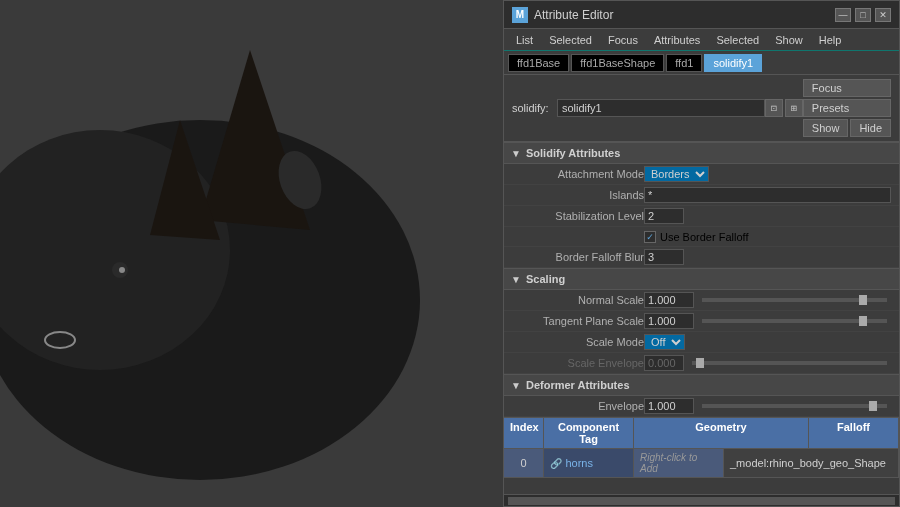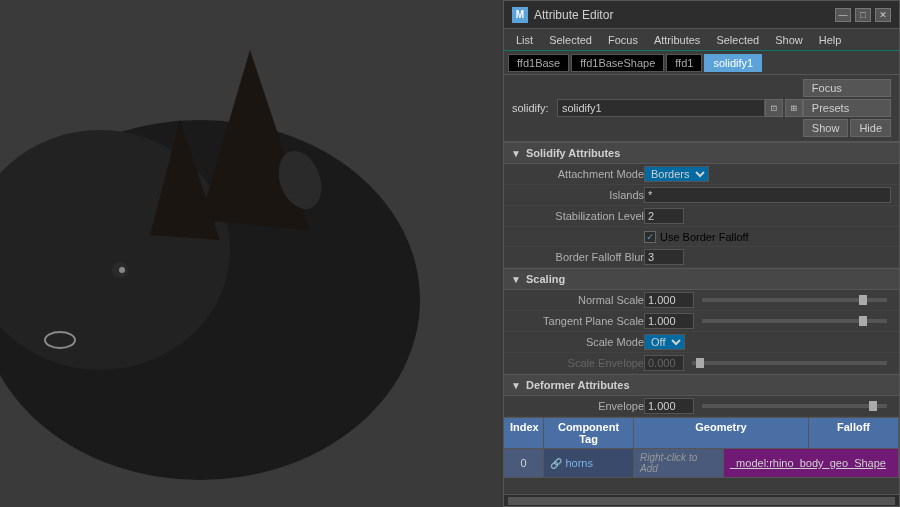--- a/index.html
+++ b/index.html
@@ -322,22 +322,21 @@
     .td.blue-bg {
       background: #3a4a6a;
       color: #7ab3e8;
     }
     .td.falloff-cell {
       color: #999;
       font-style: italic;
     }
     .td.geo-cell {
       color: #d0d0d0;
-      background: #701a75;
-      text-decoration: underline;
+      background: #404040;
     }
     .link-icon {
       color: #5ba3d9;
       font-size: 10px;
     }
 
     
     .bottom-bar {
       height: 12px;
       background: #2d2d2d;

